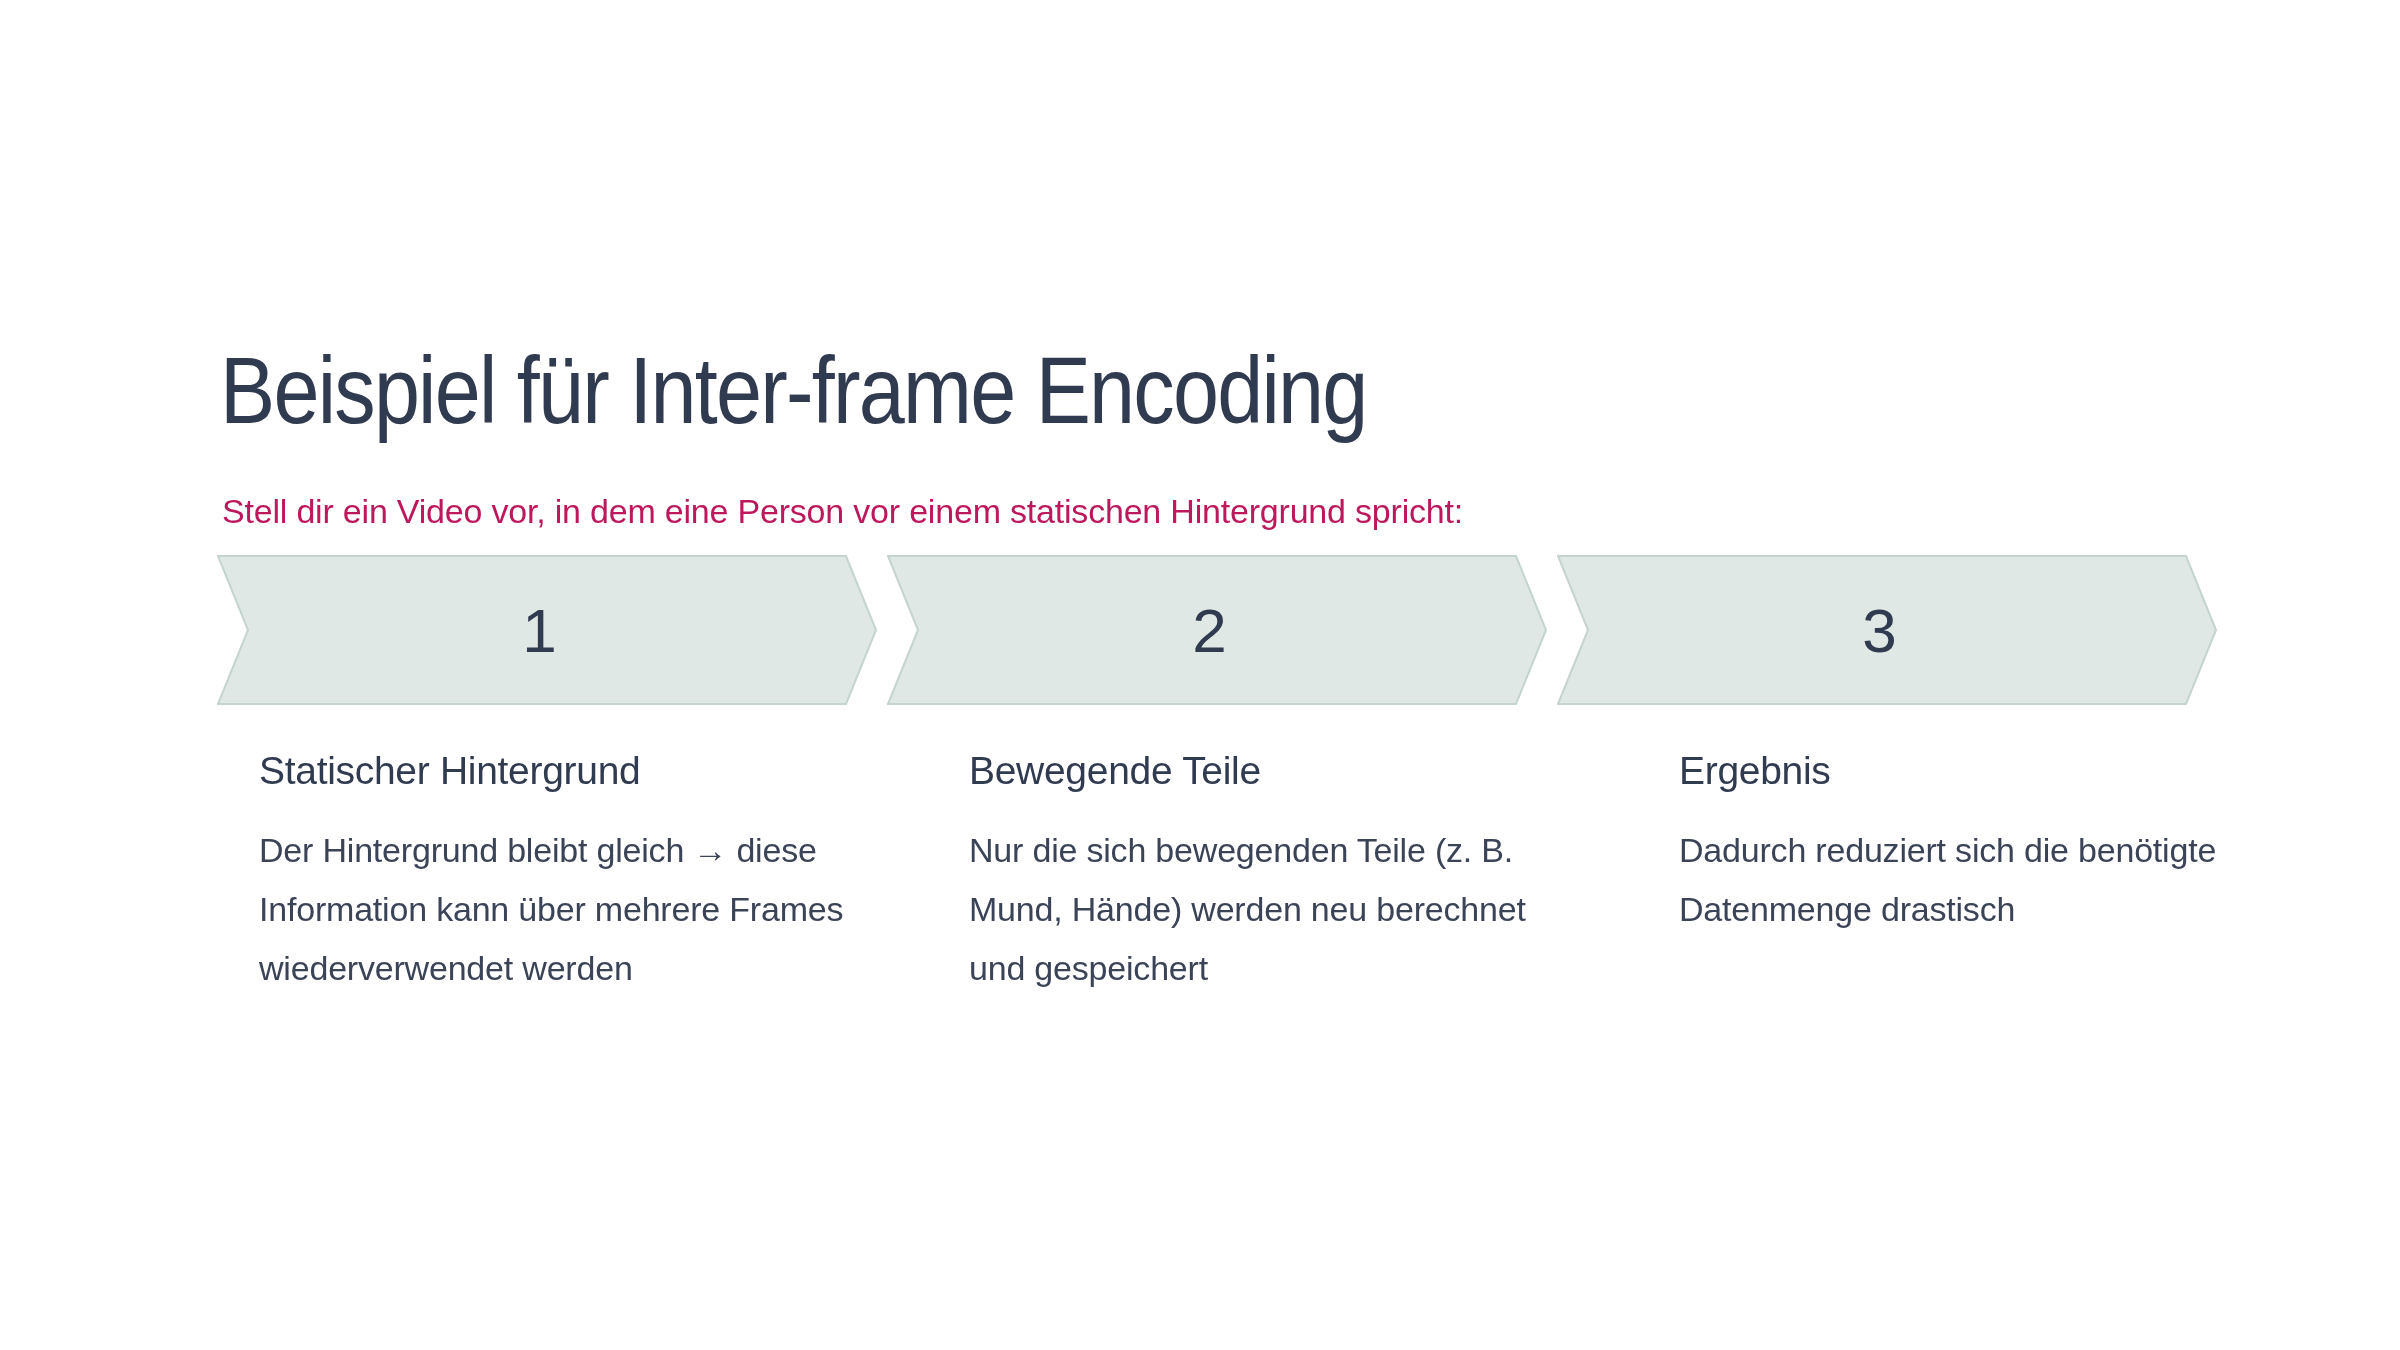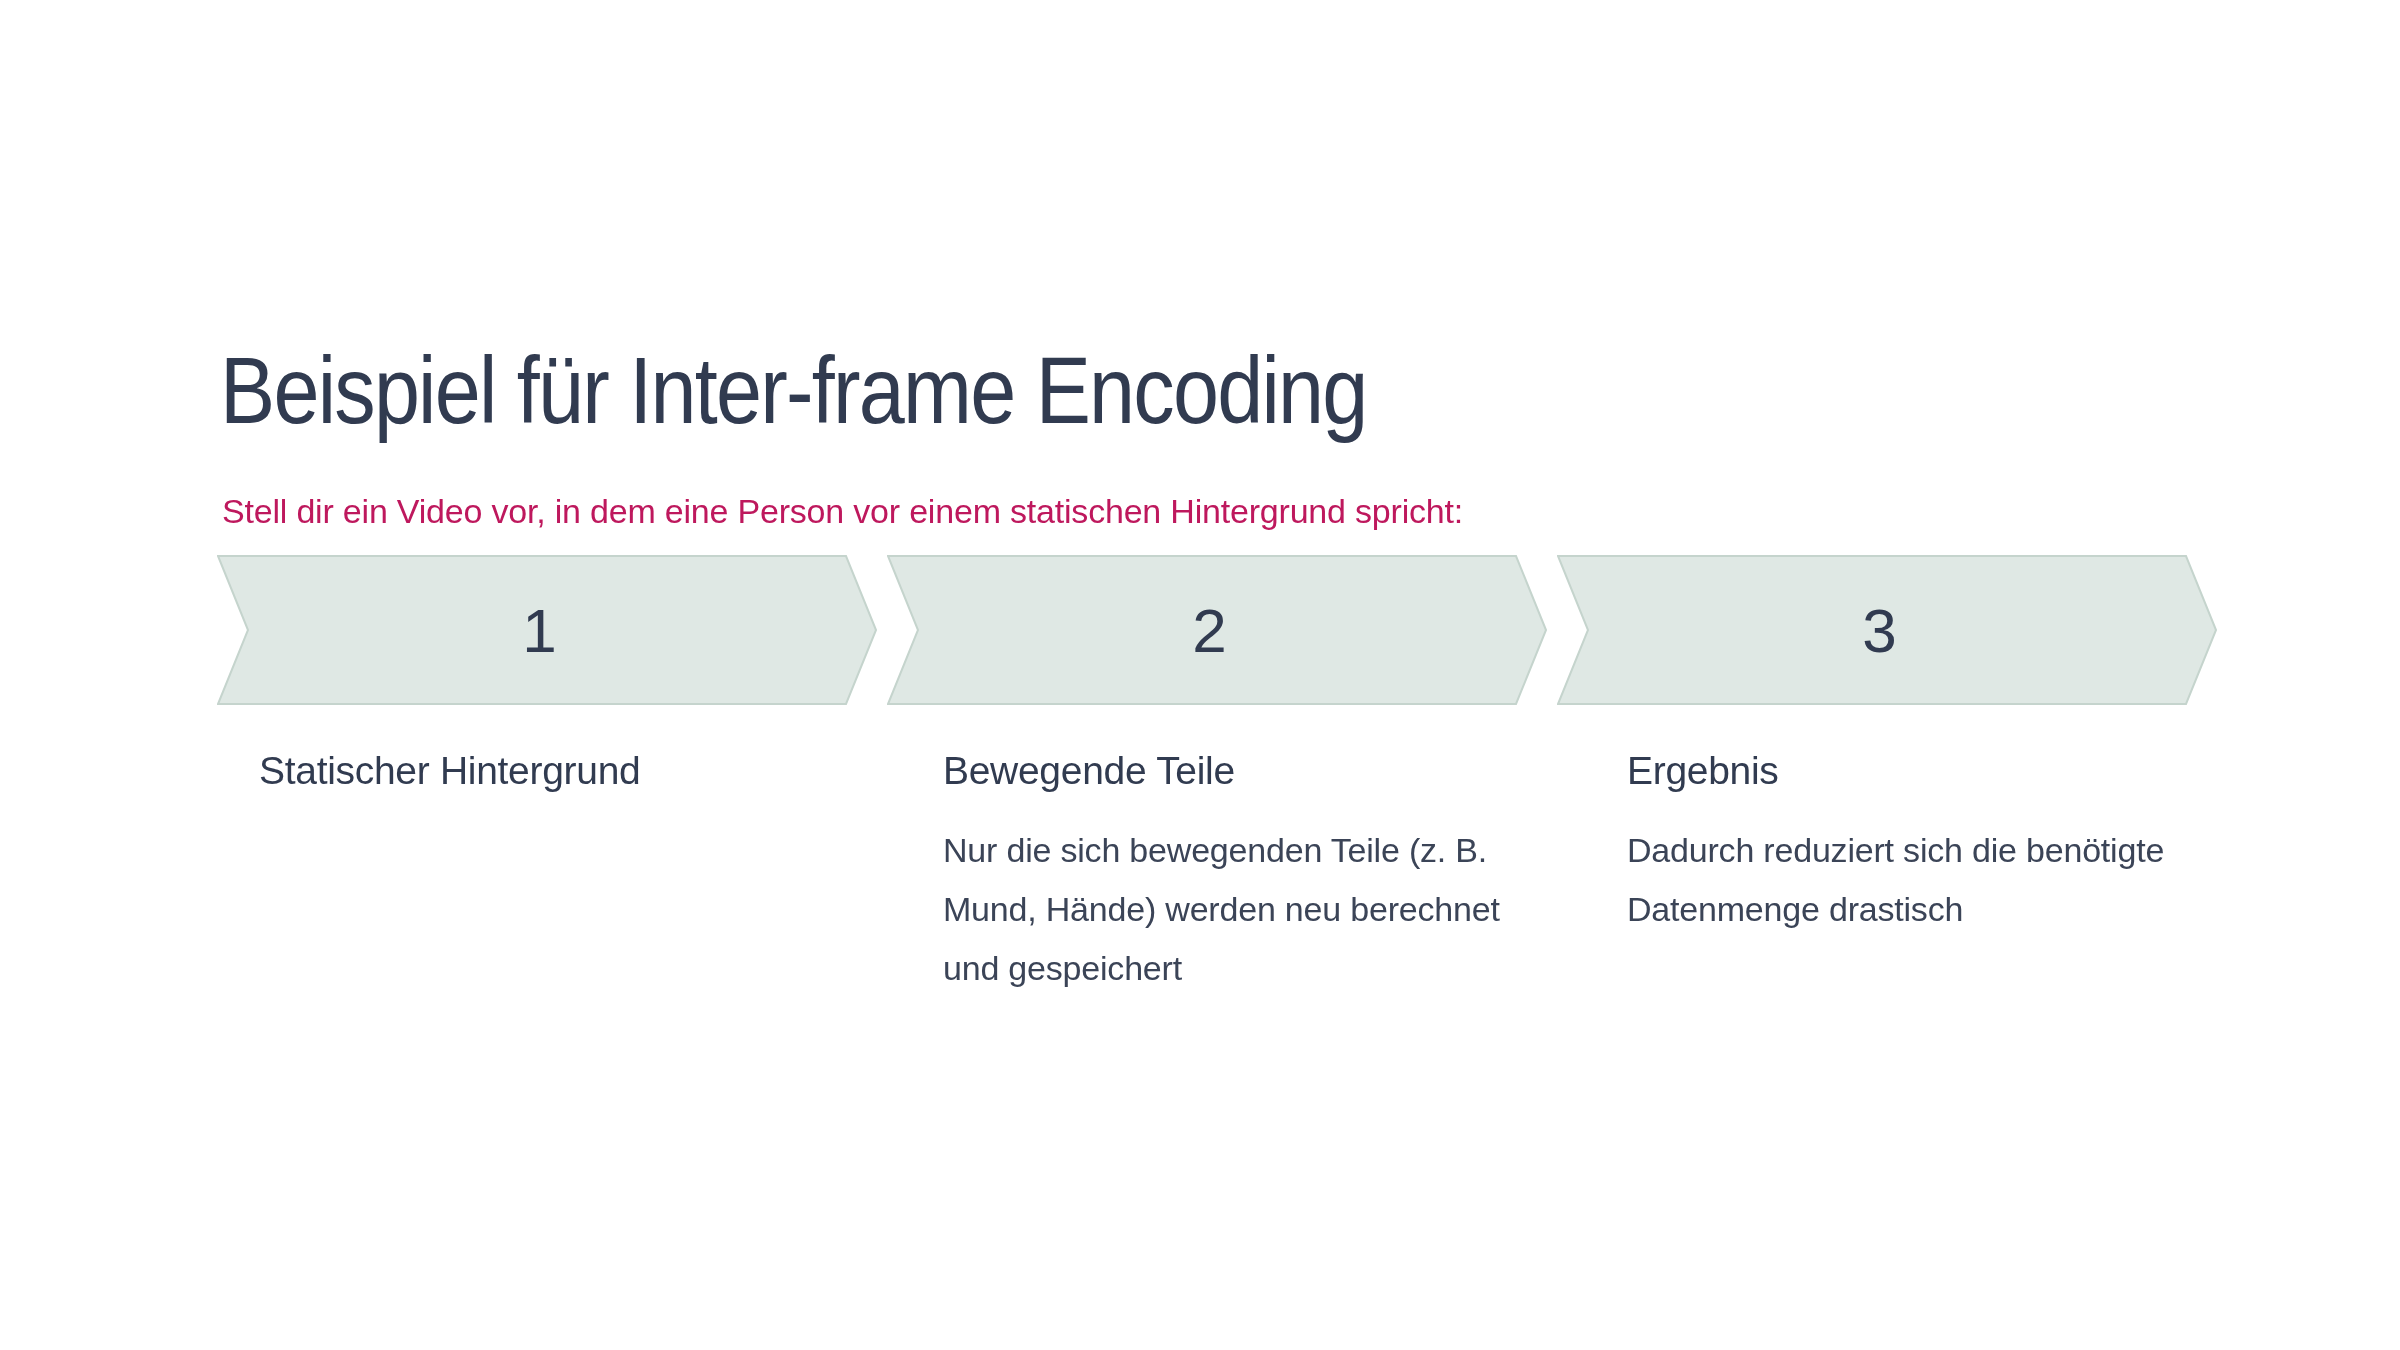--- a/index.html
+++ b/index.html
@@ -67,21 +67,21 @@
     justify-content: center;
     font-size: 62px;
     font-weight: 400;
     color: #313b50;
   }
   .columns {
     position: absolute;
     left: 217px;
     top: 748px;
     display: flex;
-    gap: 56px;
+    gap: 82px;
   }
   .step-col {
     width: 586px;
     padding-left: 42px;
     box-sizing: content-box;
   }
   .step-col .col-inner {
     width: 586px;
   }
   .step-heading {
@@ -126,20 +126,21 @@
       <polygon points="1,1 629,1 659,75 629,149 1,149 31,75" stroke-width="2" fill="#dfe8e4" stroke="#c5d4cd"></polygon>
     </svg>
     <span class="arrow-num">3</span>
   </div>
 </div>
 
 <div class="columns">
   <div class="step-col">
     <div class="col-inner">
       <h2 class="step-heading">Statischer Hintergrund</h2>
+      <p class="step-body">Der Hintergrund bleibt gleich → diese Information kann über mehrere Frames wiederverwendet werden</p>
     </div>
   </div>
   <div class="step-col">
     <div class="col-inner">
       <h2 class="step-heading">Bewegende Teile</h2>
       <p class="step-body">Nur die sich bewegenden Teile (z. B. Mund, Hände) werden neu berechnet und gespeichert</p>
     </div>
   </div>
   <div class="step-col">
     <div class="col-inner">

